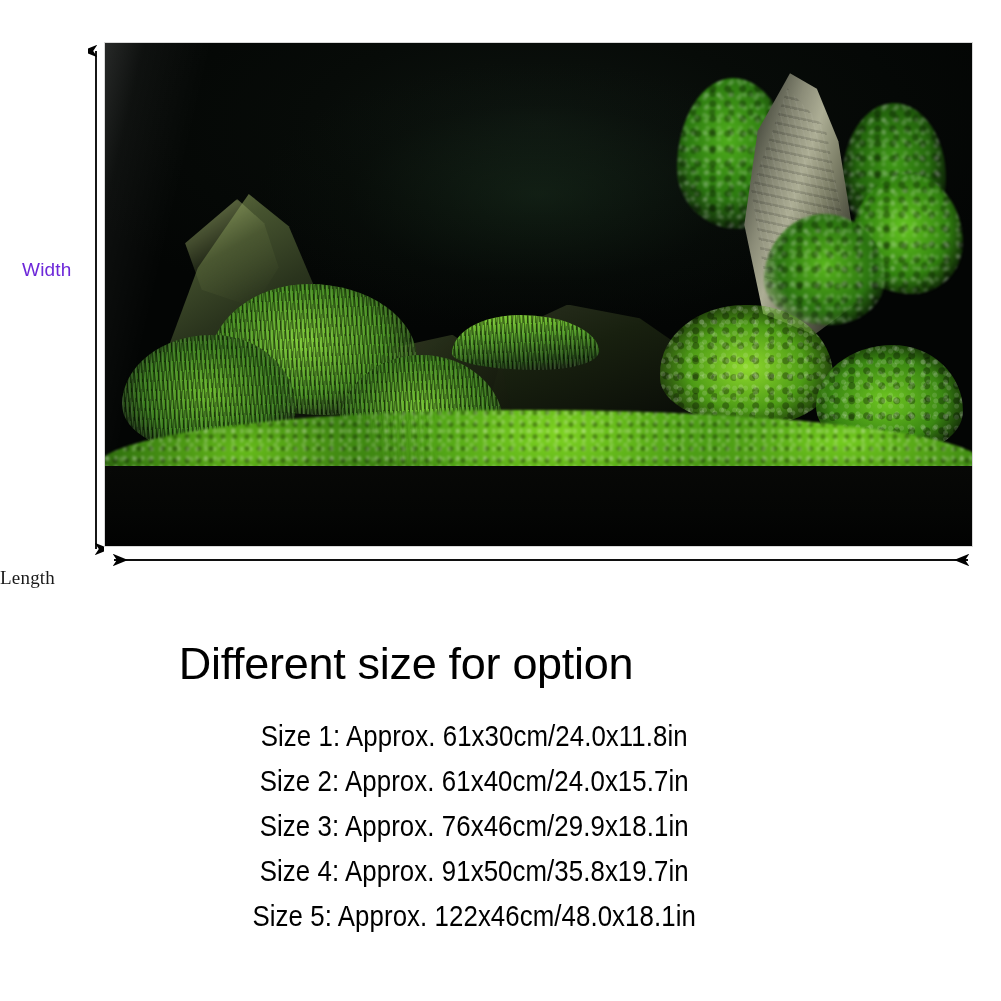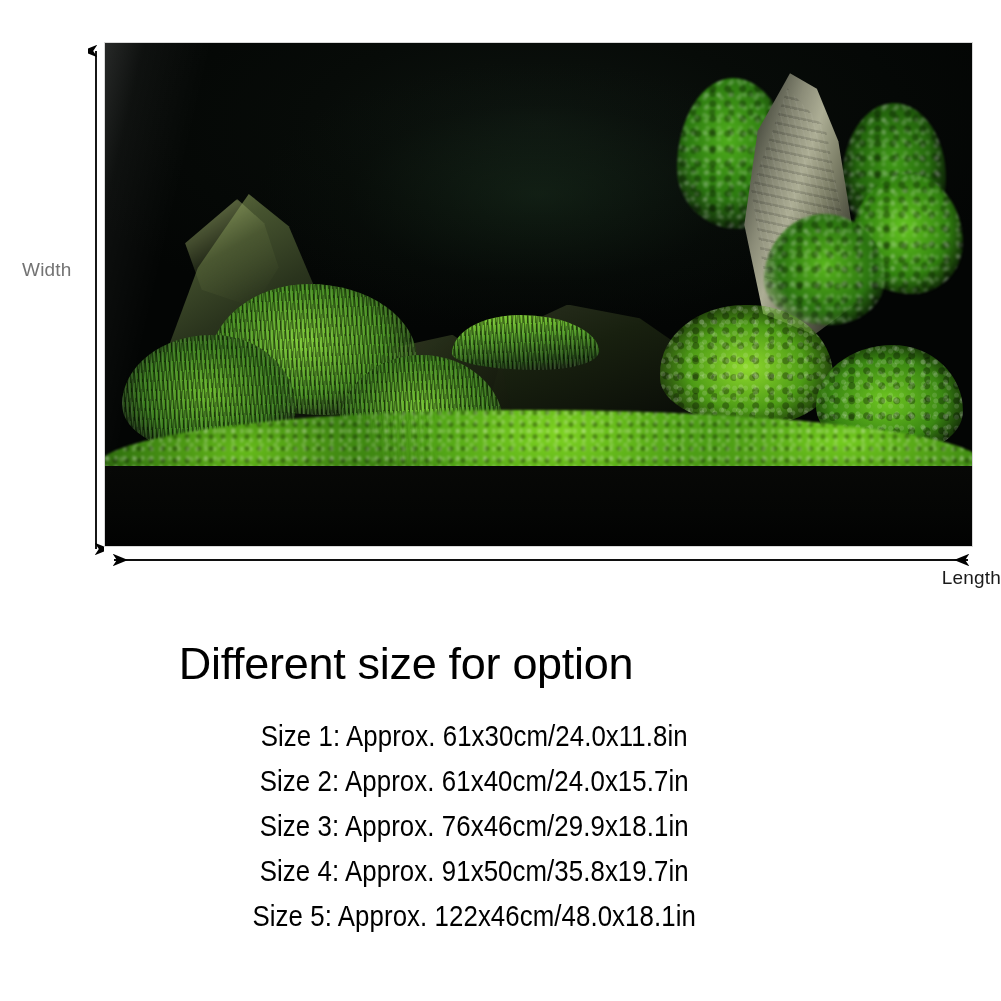--- a/index.html
+++ b/index.html
@@ -18,34 +18,35 @@
     -webkit-font-smoothing: antialiased;
   }
 
   
   .width-label {
     position: absolute;
     left: 22px;
     top: 259px;
     font-size: 19px;
     line-height: 22px;
-    color: #737373;
+    color: #6d28d9;
     letter-spacing: 0.2px;
     white-space: nowrap;
   }
   .length-label {
     position: absolute;
     left: 0;
     top: 567px;
     width: 1001px;
-    text-align: right;
+    text-align: left;
     font-size: 19px;
     line-height: 22px;
     color: #1a1a1a;
     letter-spacing: 0.2px;
+    font-family: Liberation Serif, serif;
   }
   .dim-vert {
     position: absolute;
     left: 88px;
     top: 45px;
     width: 16px;
     height: 510px;
   }
   .dim-horiz {
     position: absolute;

